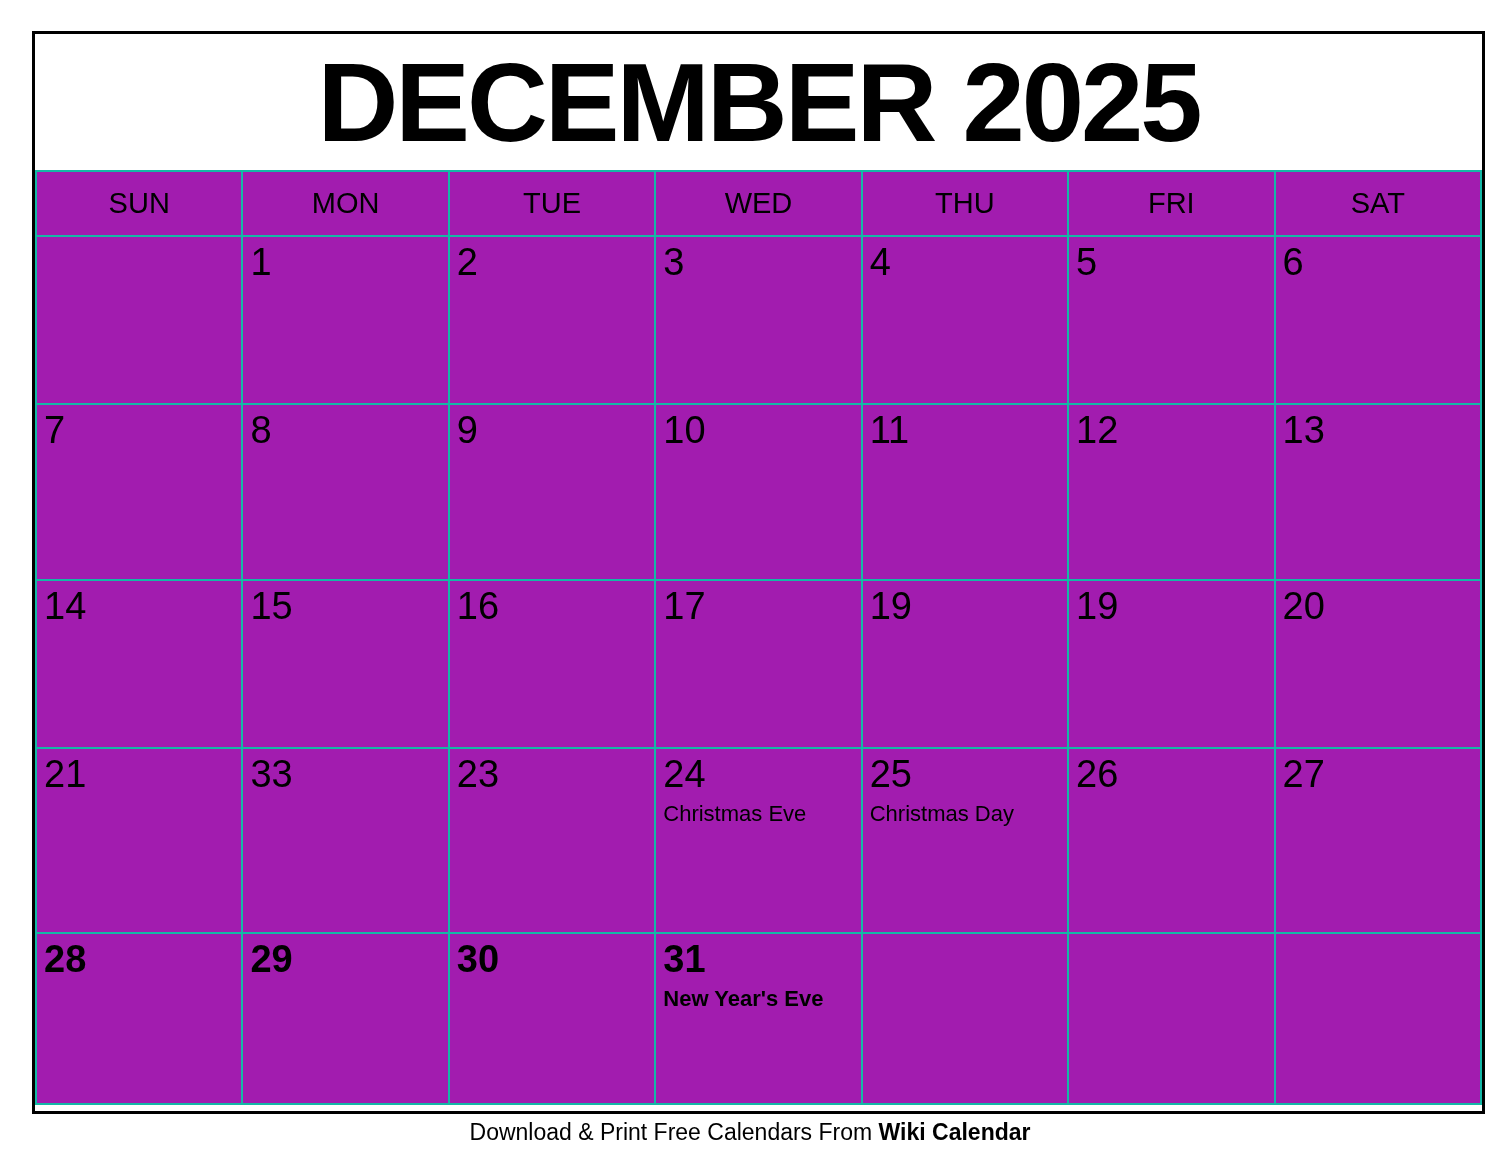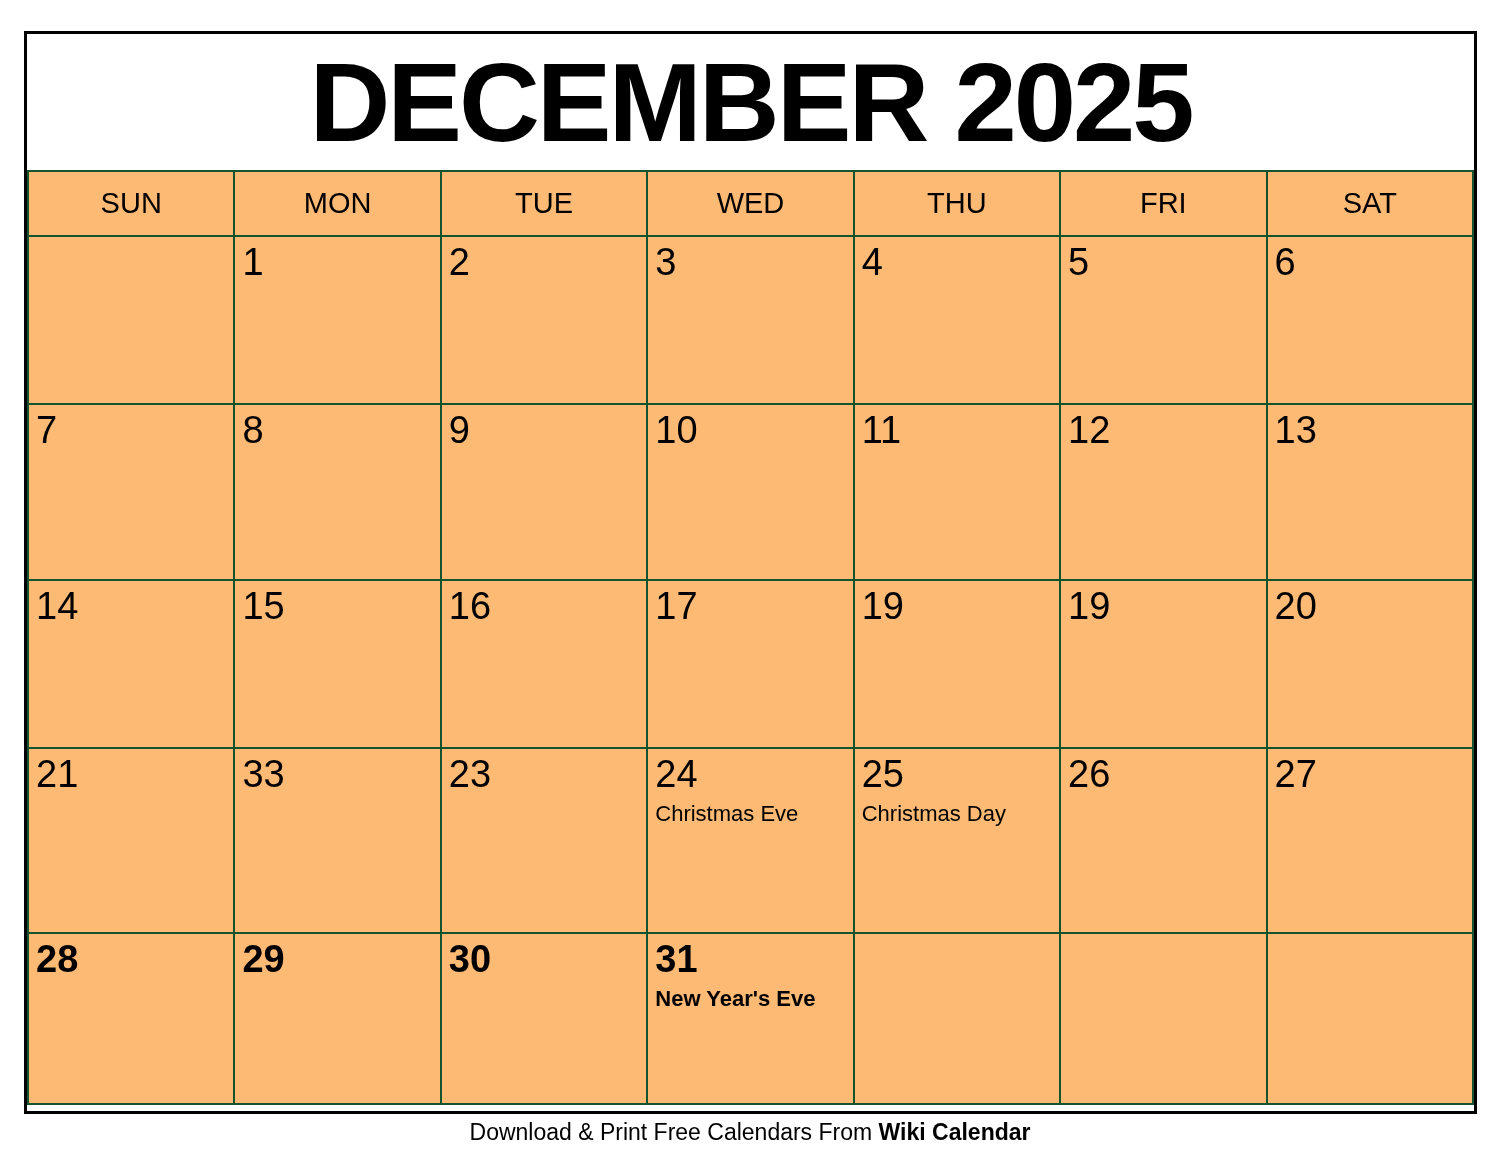--- a/index.html
+++ b/index.html
@@ -7,21 +7,21 @@
     padding: 0;
     background: #ffffff;
     width: 1500px;
     height: 1163px;
     font-family: "Liberation Sans", sans-serif;
     color: #000000;
     position: relative;
   }
   .calendar {
     position: absolute;
-    left: 24px;
+    left: 32px;
     top: 31px;
     width: 1453px;
     height: 1083px;
     border: 3px solid #000000;
     box-sizing: border-box;
     background: #ffffff;
   }
   .title {
     height: 136px;
     display: flex;
@@ -31,22 +31,22 @@
     font-weight: bold;
     letter-spacing: -3px;
     white-space: nowrap;
   }
   table.grid {
     width: 100%;
     border-collapse: collapse;
     table-layout: fixed;
   }
   .grid th, .grid td {
-    border: 2px solid #14532d;
-    background: #fdba74;
+    border: 2px solid #14b8a6;
+    background: #a21caf;
   }
   .grid th {
     height: 61px;
     font-size: 29px;
     font-weight: normal;
     text-align: center;
     vertical-align: middle;
   }
   .grid td {
     vertical-align: top;

